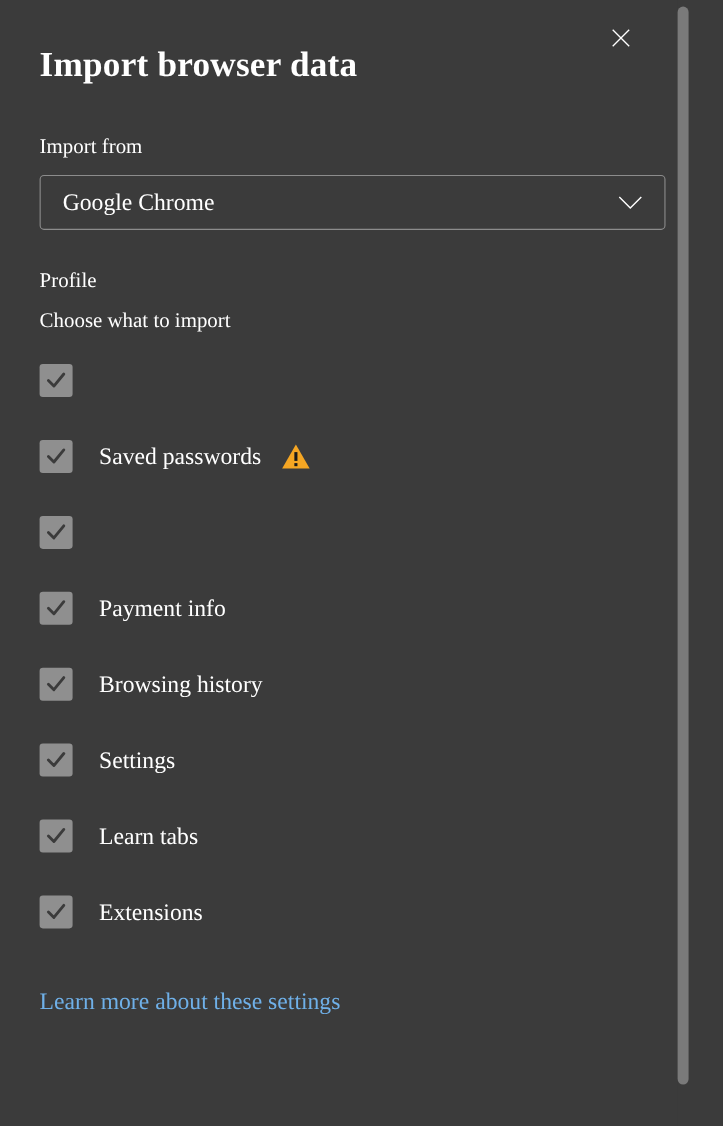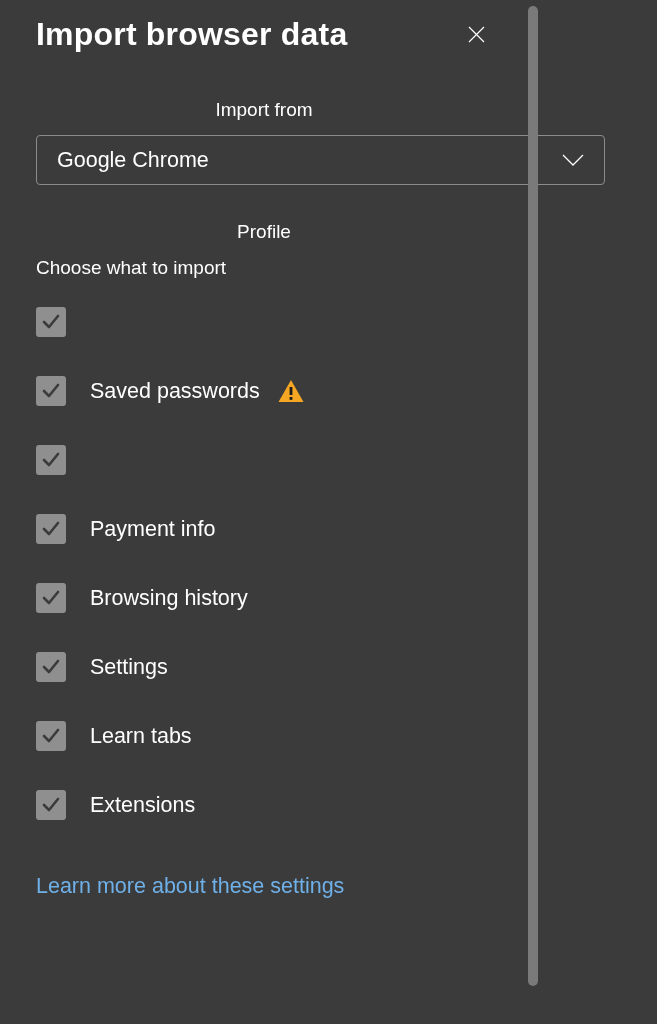--- a/index.html
+++ b/index.html
@@ -9,25 +9,26 @@
   }
   html, body {
     width: 657px;
     height: 1024px;
     background: #3b3b3b;
     font-family: "Segoe UI", -apple-system, BlinkMacSystemFont, sans-serif;
     color: #ffffff;
     overflow: hidden;
   }
   .panel {
-    width: 528px;
+    width: 616px;
     height: 1024px;
-    padding: 16px 36px 0 36px;
+    padding: 40px 36px 0 36px;
     position: relative;
     background: #3b3b3b;
+    font-family: Liberation Serif, serif;
   }
   .scrollbar {
     position: absolute;
     top: 6px;
     right: -10px;
     width: 10px;
     height: 980px;
     background: #7a7a7a;
     border-radius: 5px;
   }
@@ -46,21 +47,20 @@
     font-size: 32px;
     font-weight: 600;
     margin-bottom: 46px;
     letter-spacing: 0.2px;
   }
   .field-label {
     font-size: 19px;
     font-weight: 400;
     color: #ffffff;
     margin-bottom: 14px;
-    text-align: center;
   }
   .select {
     width: 569px;
     height: 50px;
     border: 1px solid #8c8c8c;
     border-radius: 4px;
     background: transparent;
     display: flex;
     align-items: center;
     justify-content: space-between;

